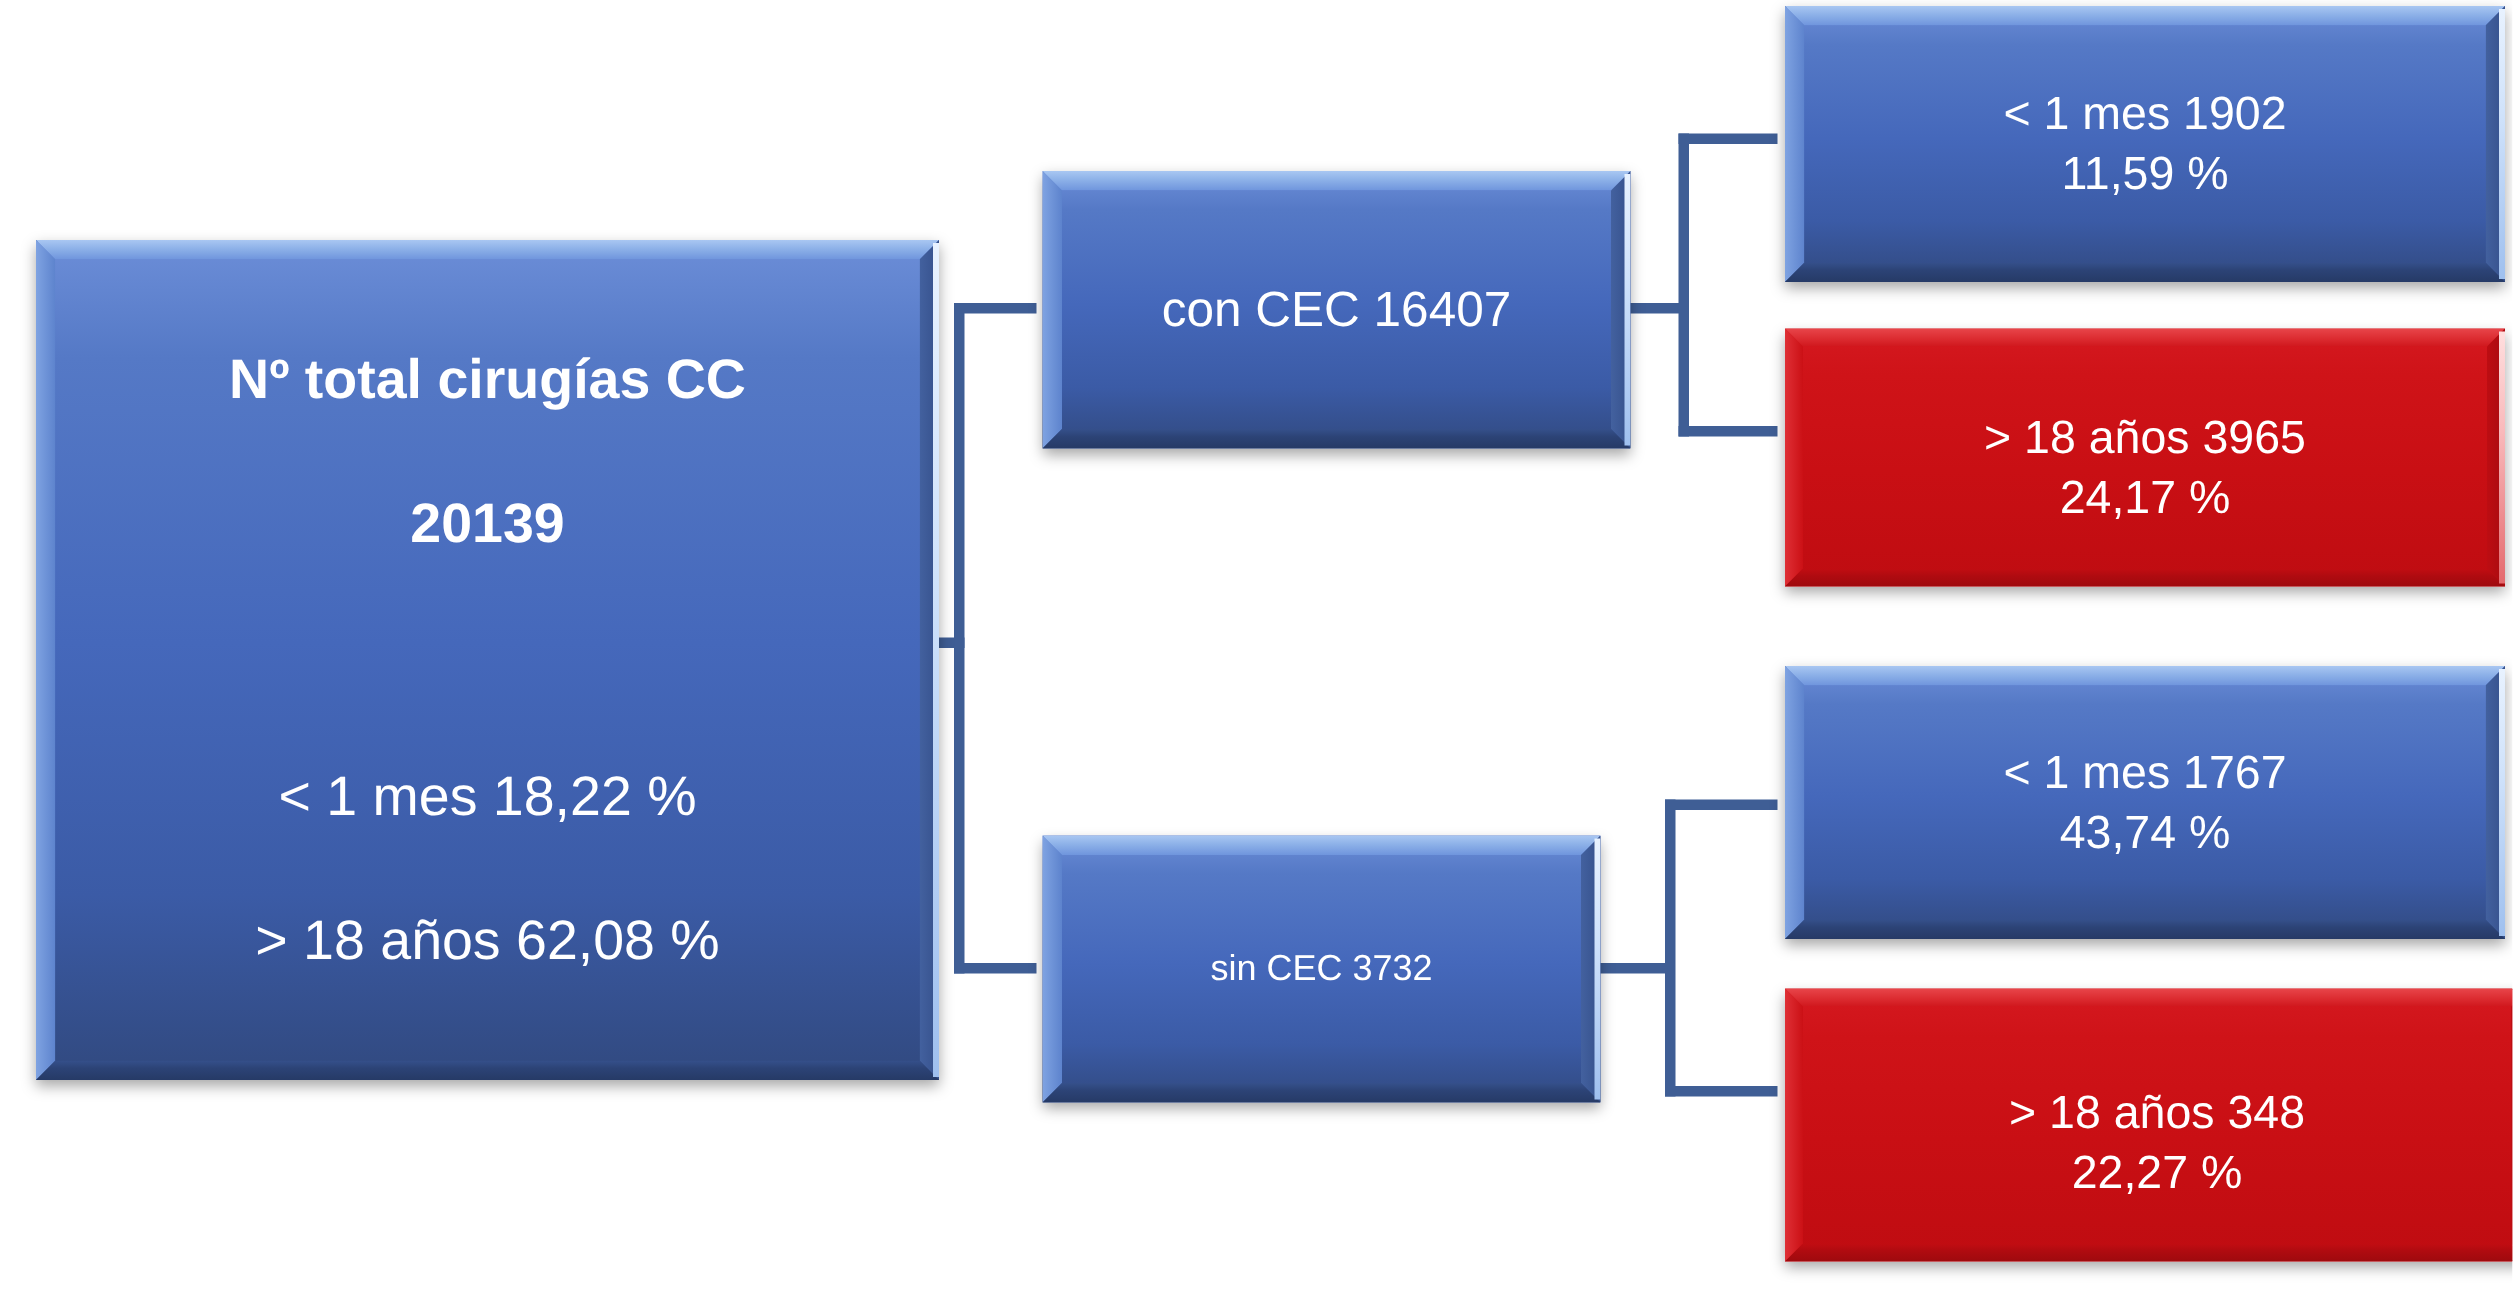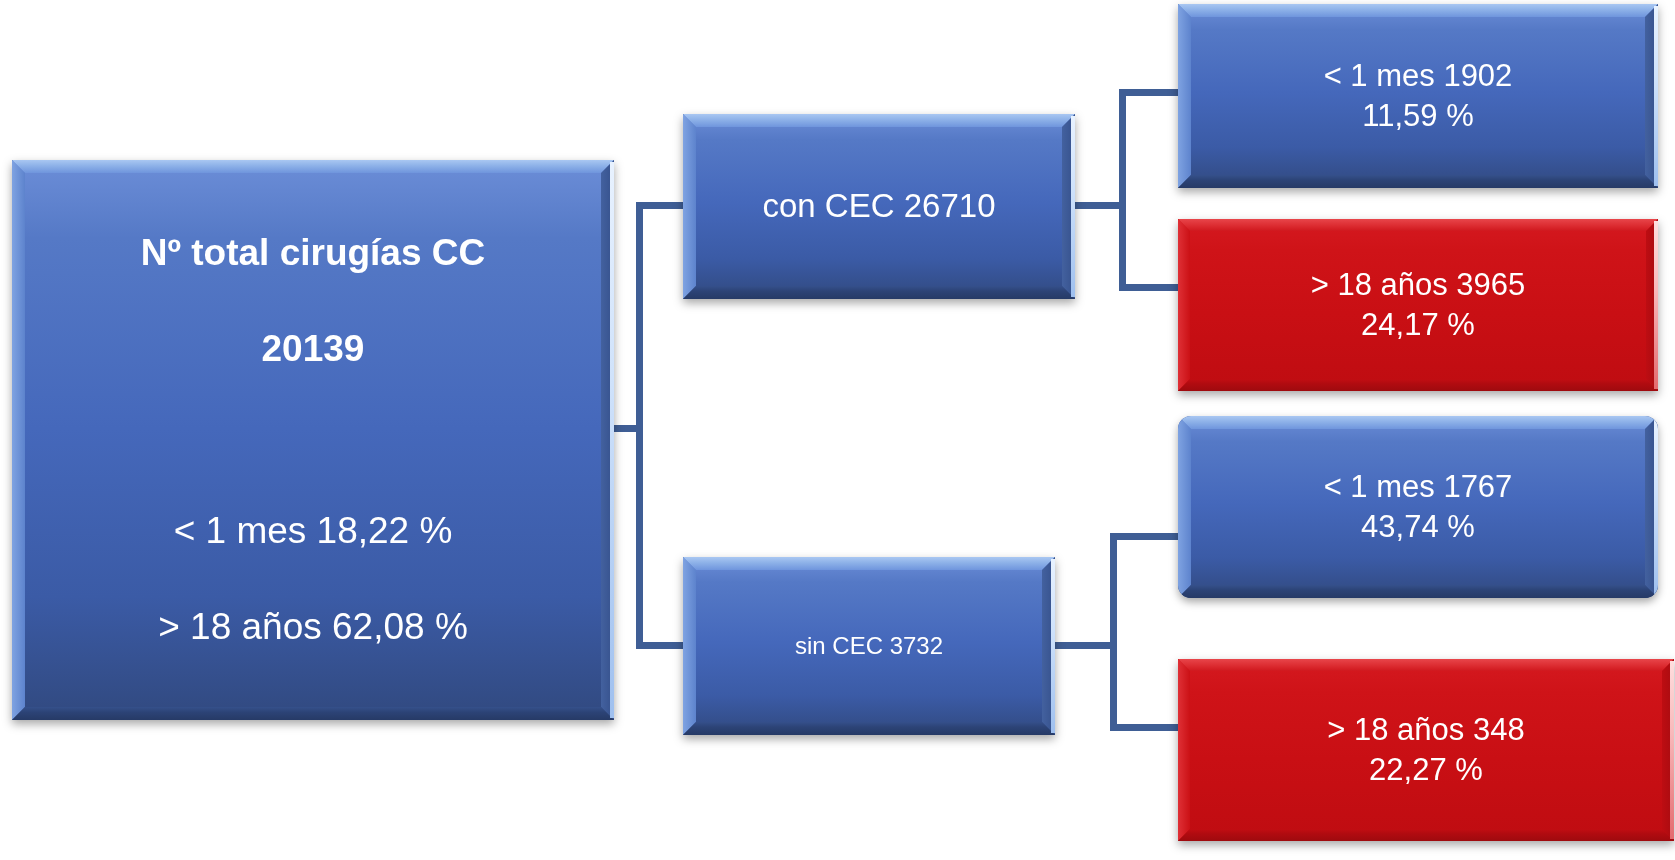--- a/index.html
+++ b/index.html
@@ -33,20 +33,21 @@
     position: absolute;
     z-index: 3;
     box-sizing: border-box;
     display: flex;
     align-items: center;
     justify-content: center;
     text-align: center;
     color: #ffffff;
     line-height: 1.28;
     overflow: hidden;
+    margin-left: 12px;
   }
   .node .txt {
     position: relative;
     z-index: 5;
     width: 100%;
     padding: 0 10px;
     box-sizing: border-box;
     white-space: pre-line;
   }
 
@@ -100,20 +101,21 @@
     z-index: 4;
   }
 
   
   .red {
     background:
       linear-gradient(180deg, #d51920 0%, #cf1318 18%, #c90f14 55%, #bf0c11 100%);
     box-shadow:
       0 4px 9px rgba(0,0,0,0.35),
       inset 0 0 0 1px rgba(140,10,14,0.5);
+    align-items: flex-end;
   }
   .red .bv-top {
     position: absolute;
     left: 0; right: 0; top: 0;
     height: 12px;
     background: linear-gradient(180deg, #e8454a 0%, #db2a2f 60%, #d0181e 100%);
     clip-path: polygon(0 0, 100% 0, calc(100% - 12px) 100%, 12px 100%);
     z-index: 2;
   }
   .red .bv-bottom {
@@ -163,21 +165,21 @@
     font-size: 33px;
   }
   #node-sincec {
     left: 683px; top: 557px; width: 372px; height: 178px;
     font-size: 24px;
   }
 
   .leaf { font-size: 31px; }
   #node-leaf-1 { left: 1178px; top: 4px;   width: 480px; height: 184px; }
   #node-leaf-2 { left: 1178px; top: 219px; width: 480px; height: 172px; }
-  #node-leaf-3 { left: 1178px; top: 416px; width: 480px; height: 182px; border-radius: 13px; }
+  #node-leaf-3 { left: 1178px; top: 444px; width: 480px; height: 182px; }
   #node-leaf-4 { left: 1178px; top: 659px; width: 496px; height: 182px; }
 
   .leaf .line2 { display: block; }
 </style>
 </head>
 <body>
 
 <div id="stage">
 
   <div class="conn h" style="left:605px; top:425px; width:38px;"></div>
@@ -209,21 +211,21 @@
       <div class="root-sub"><span>&gt; 18 años</span> <b>62,08 %</b></div>
     </div>
   </div>
 
   <div id="node-concec" class="node blue">
     <span class="bv-top"></span>
     <span class="bv-left"></span>
     <span class="bv-right"></span>
     <span class="bv-bottom"></span>
     <span class="edge-hl"></span>
-    <div class="txt">con CEC 26710</div>
+    <div class="txt">con CEC 16407</div>
   </div>
 
   <div id="node-sincec" class="node blue">
     <span class="bv-top"></span>
     <span class="bv-left"></span>
     <span class="bv-right"></span>
     <span class="bv-bottom"></span>
     <span class="edge-hl"></span>
     <div class="txt">sin CEC 3732</div>
   </div>

